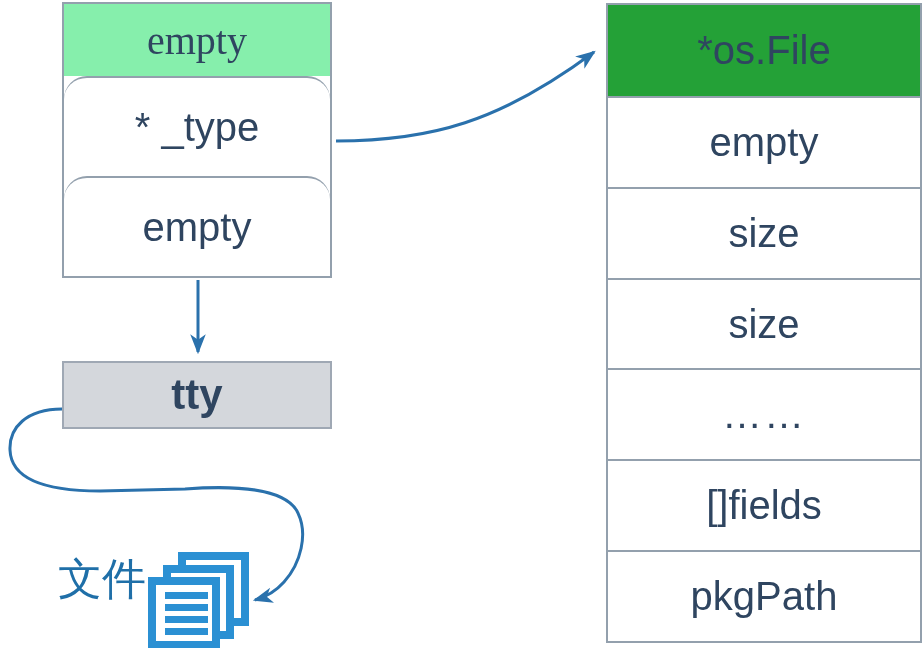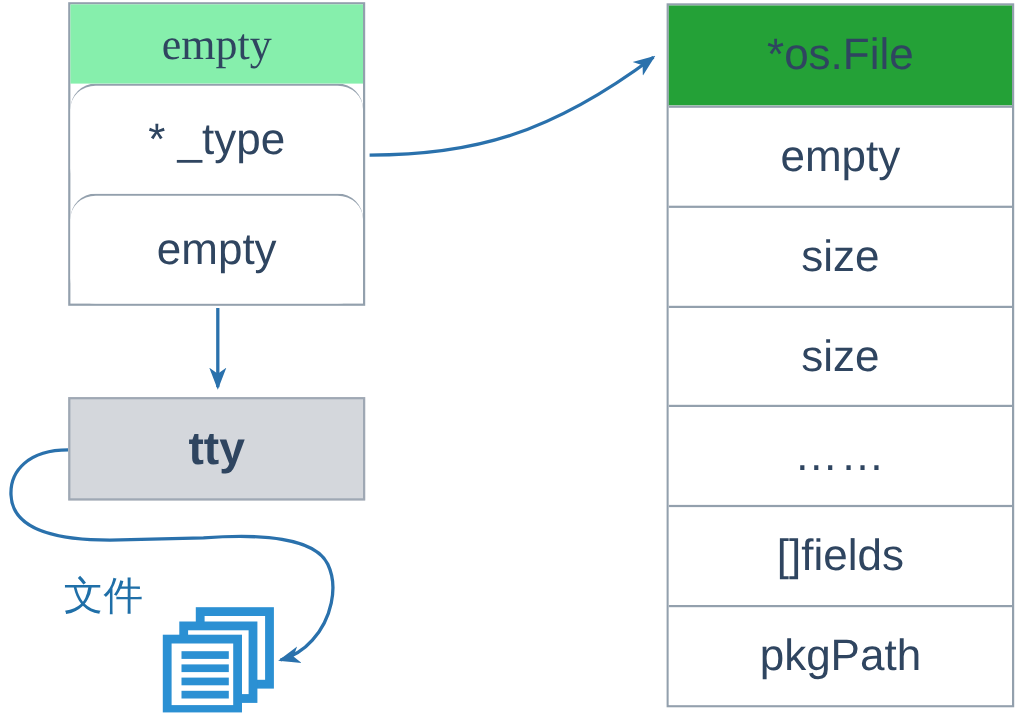--- a/index.html
+++ b/index.html
@@ -57,35 +57,35 @@
   .struct-osfile {
     left: 606px; top: 3px;
     width: 316px; height: 640px;
   }
   .struct-osfile .hdr { height: 91px; background: #24a137; }
   .struct-osfile .row { flex: 1; }
   .row-dots { letter-spacing: 2px; }
   .tty-box {
     position: absolute;
     left: 62px; top: 361px;
-    width: 270px; height: 94px;
+    width: 270px; height: 68px;
     box-sizing: border-box;
     background: #d4d7dc;
     border: 2px solid #9fa8b4;
     display: flex;
     align-items: center;
     justify-content: center;
     font-size: 42px;
     font-weight: bold;
     color: #2f4560;
   }
   .file-label {
     position: absolute;
-    left: 58px; top: 518px;
-    font-size: 36px;
+    left: 58px; top: 550px;
+    font-size: 44px;
     color: #1f6fa8;
     white-space: nowrap;
   }
   svg.files-icon {
     position: absolute;
     left: 144px; top: 543px;
     width: 112px;
     height: 105px;
   }
 </style>

